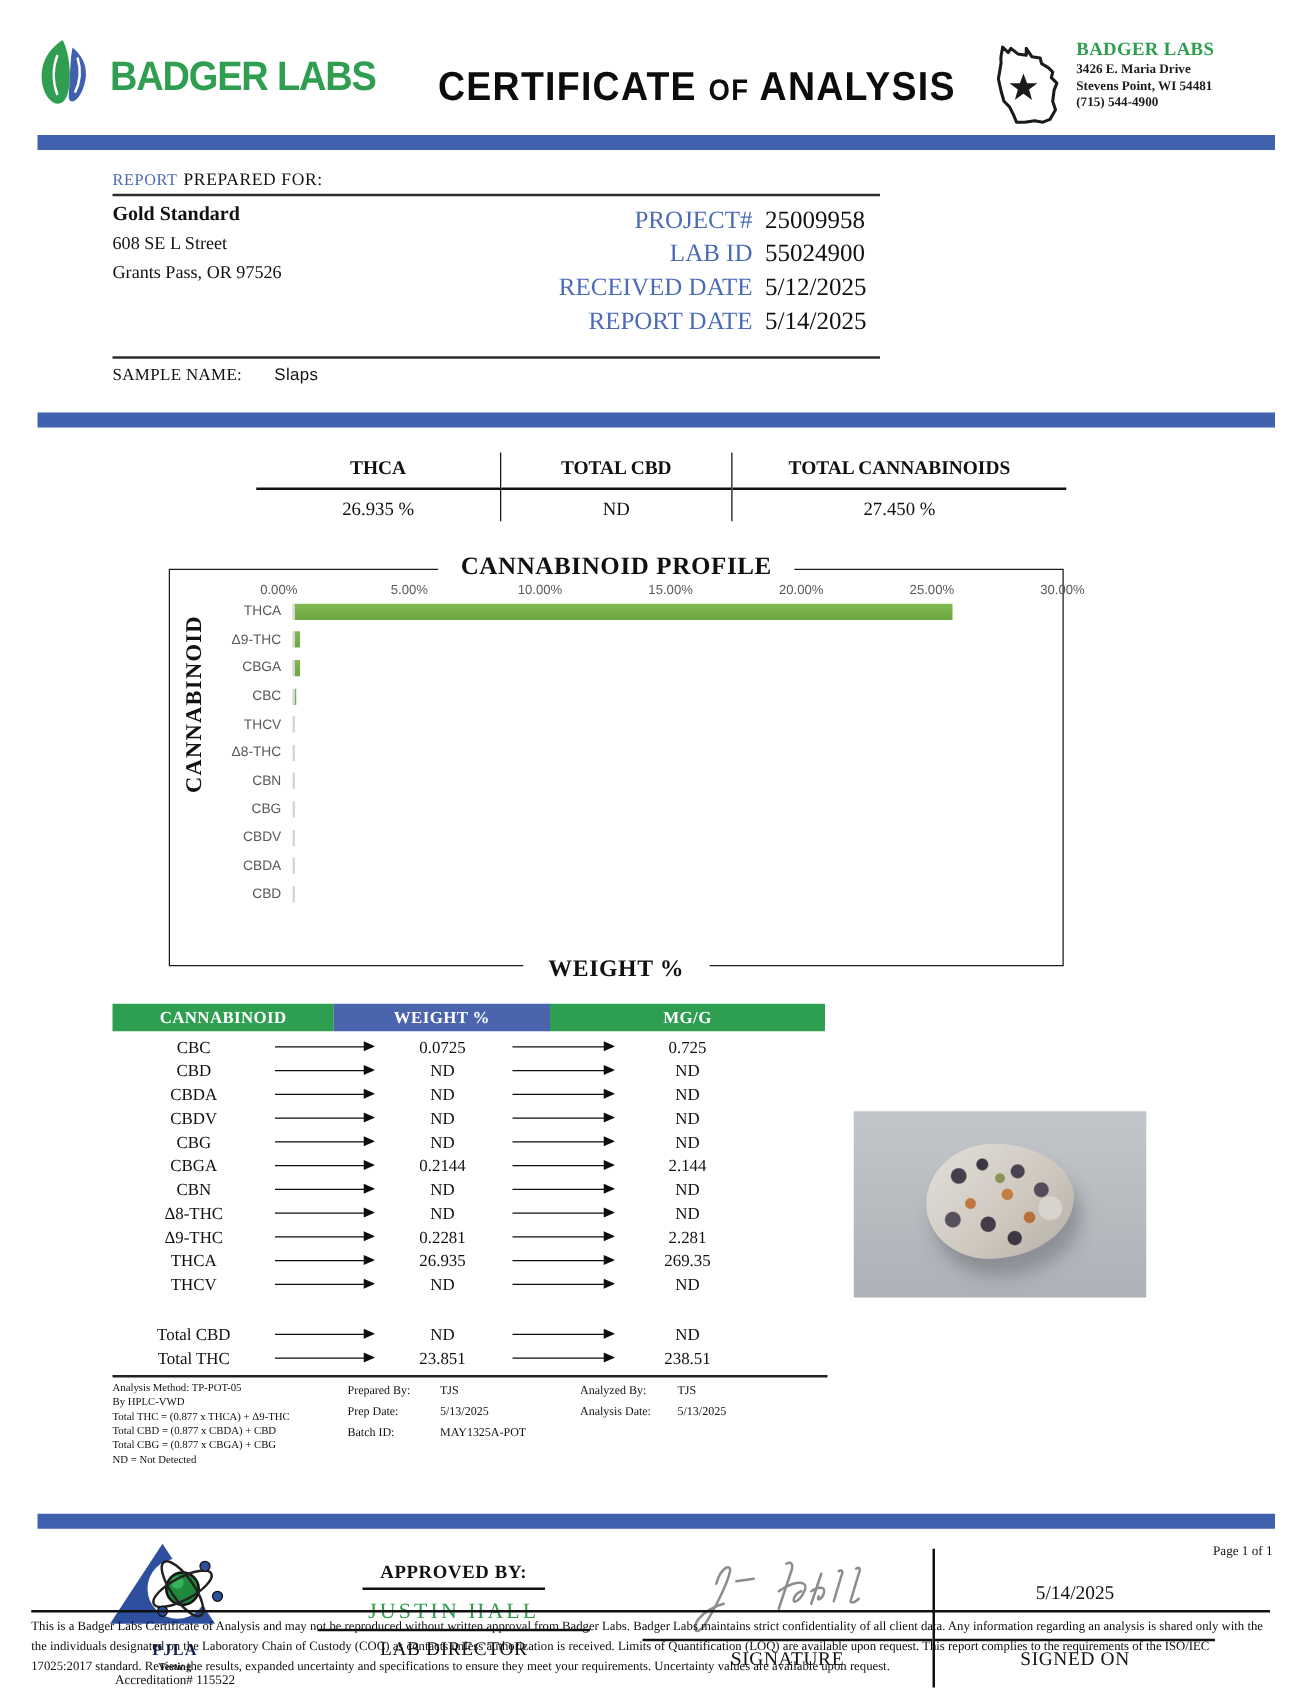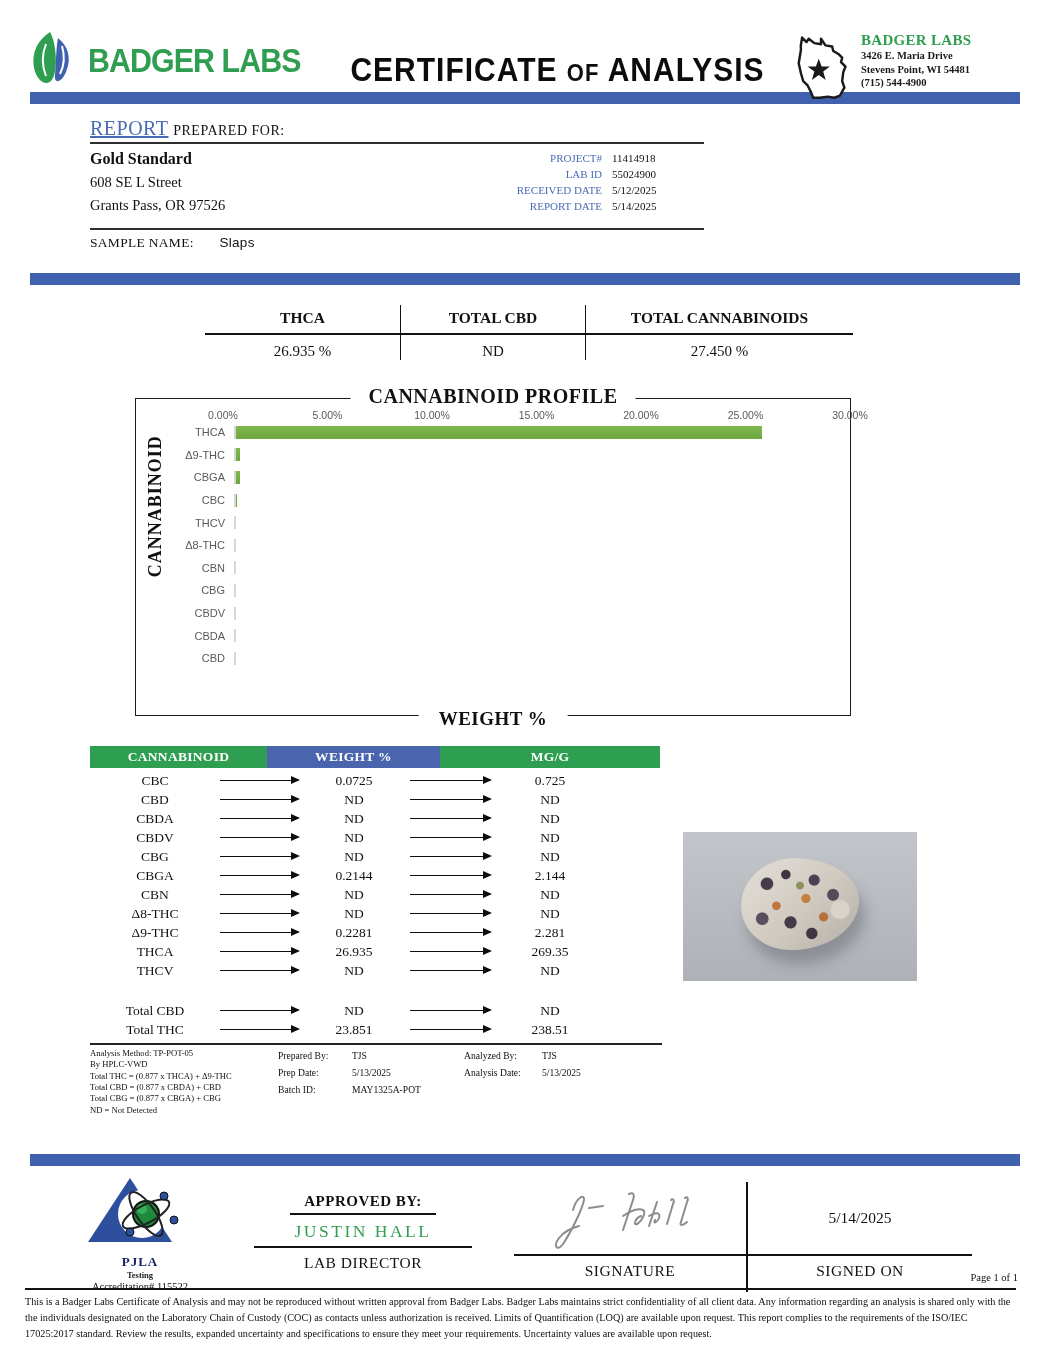--- a/index.html
+++ b/index.html
@@ -2,44 +2,44 @@
 <html><head>
 <meta charset="utf-8">
 <style>
   * { margin:0; padding:0; box-sizing:border-box; }
   html,body { background:#ffffff; }
   body {
     width:1050px; height:1359px; overflow:hidden; position:relative;
     font-family:"Liberation Serif", serif; color:#111;
   }
   
-  .header { display:flex; align-items:flex-start; padding:30px 28px 13px 28px; height:92px; }
+  .header { display:flex; align-items:flex-start; padding:30px 28px 13px 28px; height:108px; }
   .brand { display:flex; align-items:center; width:300px; }
   .brand-name { font-family:"Liberation Sans", sans-serif; font-weight:700; font-size:33px;
     color:#2f9e50; letter-spacing:-1px; margin-left:8px; transform:scaleX(.92); transform-origin:left; }
   .coa-title { flex:1; text-align:center; font-family:"Liberation Sans", sans-serif;
     font-weight:700; font-size:30px; letter-spacing:1px; color:#0c0c0c; padding-top:22px; transform:scaleY(1.08); }
   .coa-title .of { font-size:22px; }
   .lab-block { display:flex; width:235px; padding-top:2px; }
   .lab-text { margin-left:6px; }
   .lab-text .lab-name { font-weight:700; font-size:15px; color:#2f9e50; letter-spacing:.3px; }
   .lab-text .lab-line { font-size:10.5px; font-weight:700; color:#1a1a1a; line-height:1.3; }
   
   .bluebar { height:12px; background:#3f61ae; margin:0 30px; }
   
   .report-wrap { margin:13px 0 0 90px; width:614px; }
   .report-title { font-size:17px; letter-spacing:.5px; }
-  .report-title .rt-blue { color:#4a6bb5; font-size:20px; text-decoration:underline; }
+  .report-title .rt-blue { color:#4a6bb5; font-size:13px; }
   .report-title .rt-black { color:#111; font-size:14px; font-weight:400; letter-spacing:.5px; }
   .hline { border-bottom:2.5px solid #2e2e2e; margin-top:2px; }
   .report-body { display:flex; justify-content:space-between; padding:6px 0 10px 0; }
   .client .client-name { font-weight:700; font-size:16px; }
   .client .client-line { font-size:14.5px; margin-top:6px; }
   .rfields { width:300px; padding-top:2px; }
-  .rfield { display:flex; justify-content:flex-end; font-size:11px; margin-bottom:4px; }
+  .rfield { display:flex; justify-content:flex-end; font-size:20px; margin-bottom:4px; }
   .rf-label { color:#4a6bb5; text-align:right; }
   .rf-value { width:92px; margin-left:10px; color:#111; }
   .sample-row { padding-top:5px; font-size:13.5px; letter-spacing:.3px; }
   .sample-name { font-family:"Liberation Sans", sans-serif; font-size:13.5px; margin-left:22px; }
   .bar2 { margin-top:22px; }
   
   .summary { margin:20px 0 0 205px; width:648px; display:flex; }
   .sum-col { text-align:center; }
   .sum-col.c0 { width:195px; } .sum-col.c1 { width:185px; } .sum-col.c2 { width:268px; }
   .sum-col + .sum-col { border-left:1.5px solid #111; }
@@ -116,21 +116,21 @@
     border-bottom:2.5px solid #111; }
   .approved .ab-title { font-size:15.5px; letter-spacing:.5px; padding-top:6px; }
   .sigwrap { display:flex; margin-left:42px; margin-top:6px; }
   .sig-col { width:232px; text-align:center; }
   .sig-top { height:74px; display:flex; align-items:flex-end; justify-content:center; border-bottom:2.5px solid #111; }
   .date-col { width:226px; text-align:center; border-left:2.5px solid #111; }
   .date-top { height:74px; display:flex; align-items:center; justify-content:center;
     border-bottom:2.5px solid #111; font-size:15.5px; }
   .sig-label { font-size:15.5px; letter-spacing:.5px; padding-top:6px; }
   
-  .pageno { position:absolute; right:32px; top:1272px; font-size:10.5px; }
+  .pageno { position:absolute; right:32px; top:1236px; font-size:10.5px; }
   .disclaimer { position:absolute; left:25px; right:34px; top:1288px;
     border-top:2.5px solid #111; padding-top:4px; font-size:10.2px; line-height:1.55; color:#0d0d0d; }
 </style>
 </head>
 <body>
 
 <div class="header">
   <div class="brand">
     <svg width="52" height="62" viewBox="0 0 52 62">
       <path d="M22,2 C10,10 3,22 6,38 C9,52 20,58 25,48 C30,37 28,12 22,2 Z" fill="#2f9e50"></path>
@@ -169,21 +169,21 @@
   <div class="hline"></div>
   <div class="report-body">
     <div class="client">
       <div class="client-name">Gold Standard</div>
       <div class="client-line">608 SE L Street</div>
       <div class="client-line">Grants Pass, OR 97526</div>
     </div>
     <div class="rfields" id="report-fields">
         <div class="rfield">
           <span class="rf-label">PROJECT#</span>
-          <span class="rf-value">11414918</span>
+          <span class="rf-value">25009958</span>
         </div>
         <div class="rfield">
           <span class="rf-label">LAB ID</span>
           <span class="rf-value">55024900</span>
         </div>
         <div class="rfield">
           <span class="rf-label">RECEIVED DATE</span>
           <span class="rf-value">5/12/2025</span>
         </div>
         <div class="rfield">

